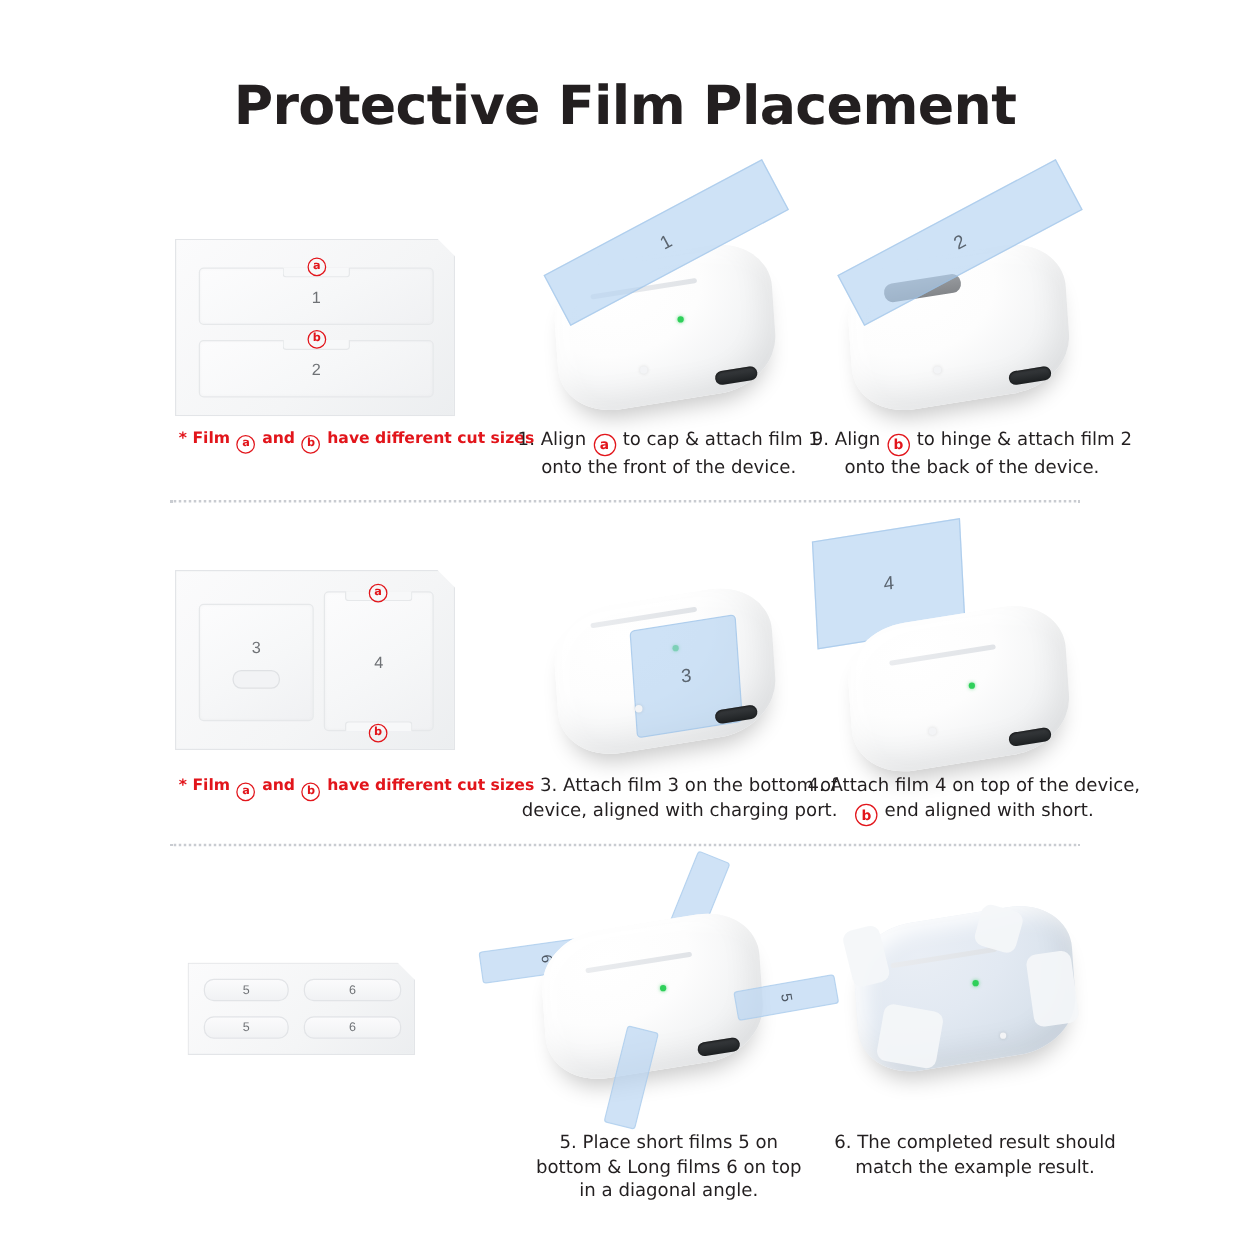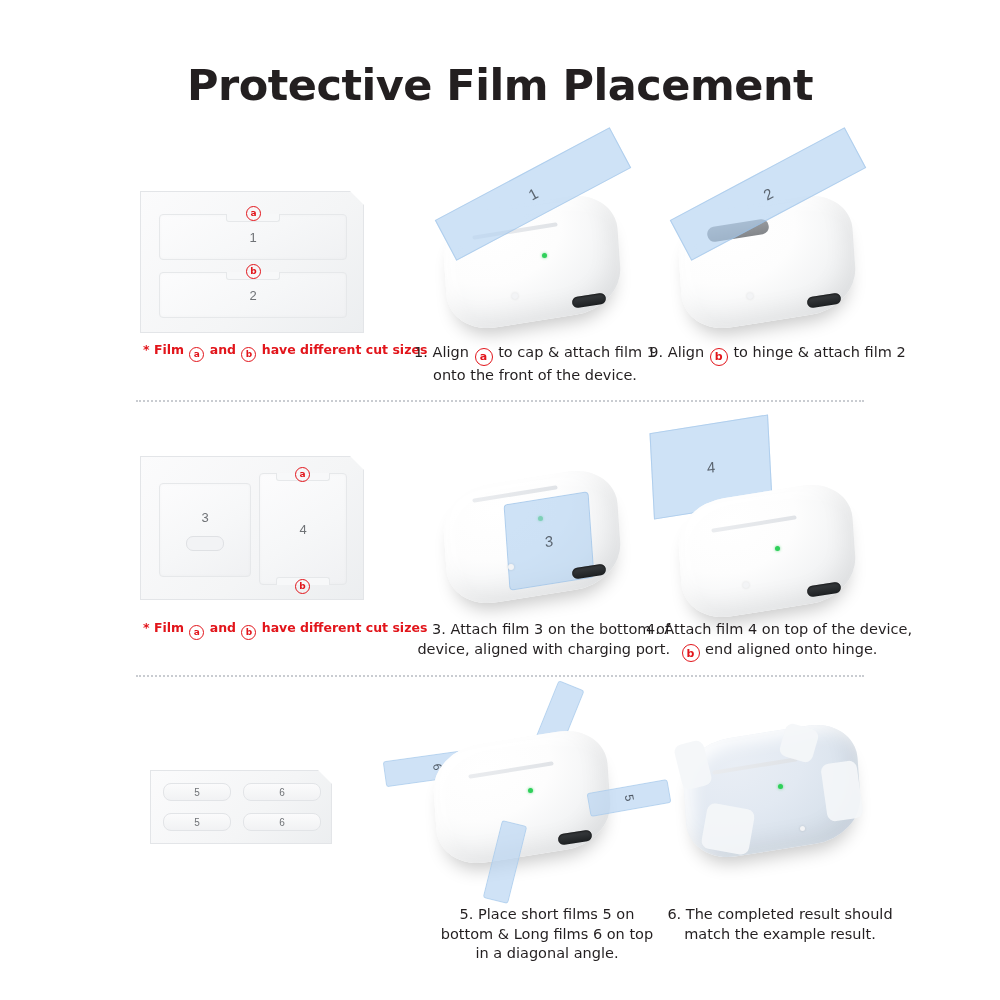--- a/index.html
+++ b/index.html
@@ -255,20 +255,21 @@
       </div>
       <div>onto the front of the device.</div>
     </div>
 
     <div class="caption" style="left:645px;top:178px;width:265px;">
       <div>
         <span>9. Align</span>
         <span class="ibadge">b</span>
         <span>to hinge &amp; attach film 2</span>
       </div>
+      <div>onto the back of the device.</div>
     </div>
   </div>
 
   <div class="row" id="row2">
 
     <div class="sheet clip" style="left:140px;top:16px;width:222px;height:142px;">
 
       <div class="film" style="left:18px;top:26px;width:90px;height:92px;">
         <span class="num" style="position:absolute;top:26px;left:50%;transform:translateX(-50%);">3</span>
         <div class="slot" style="top:52px;"></div>
@@ -317,21 +318,21 @@
 
     <div class="caption" style="left:400px;top:180px;width:270px;text-align:right;">
       <div>3. Attach film 3 on the bottom of</div>
       <div>device, aligned with charging port.</div>
     </div>
 
     <div class="caption" style="left:645px;top:180px;width:268px;">
       <div>4. Attach film 4 on top of the device,</div>
       <div>
         <span class="ibadge">b</span>
-        <span>end aligned onto hinge.</span>
+        <span>end aligned with short.</span>
       </div>
     </div>
   </div>
 
   <div class="row" id="row3">
 
     <div class="sheet clip" style="left:150px;top:80px;width:180px;height:72px;">
       <div class="strip" style="left:12px;top:12px;width:66px;">
         <span>5</span>
       </div>
@@ -369,21 +370,21 @@
       <div class="case shade" style="top:42px;"></div>
       <div class="lid-line" style="left:52px;top:74px;"></div>
       <div class="led" style="left:118px;top:94px;"></div>
       <div class="wrapband" style="left:18px;top:52px;width:30px;height:46px;transform:rotate(-14deg);"></div>
       <div class="wrapband" style="left:44px;top:116px;width:48px;height:46px;transform:rotate(10deg);"></div>
       <div class="wrapband" style="left:122px;top:36px;width:34px;height:34px;transform:rotate(16deg);"></div>
       <div class="wrapband" style="left:164px;top:72px;width:36px;height:58px;transform:rotate(-8deg);"></div>
       <div class="dot-small" style="left:140px;top:136px;width:5px;height:5px;"></div>
     </div>
 
-    <div class="caption" style="left:412px;top:215px;width:270px;">
+    <div class="caption" style="left:400px;top:215px;width:270px;">
       <div>5. Place short films 5 on</div>
       <div>bottom &amp; Long films 6 on top</div>
       <div>in a diagonal angle.</div>
     </div>
 
     <div class="caption" style="left:645px;top:215px;width:270px;">
       <div>6. The completed result should</div>
       <div>match the example result.</div>
     </div>
   </div>

